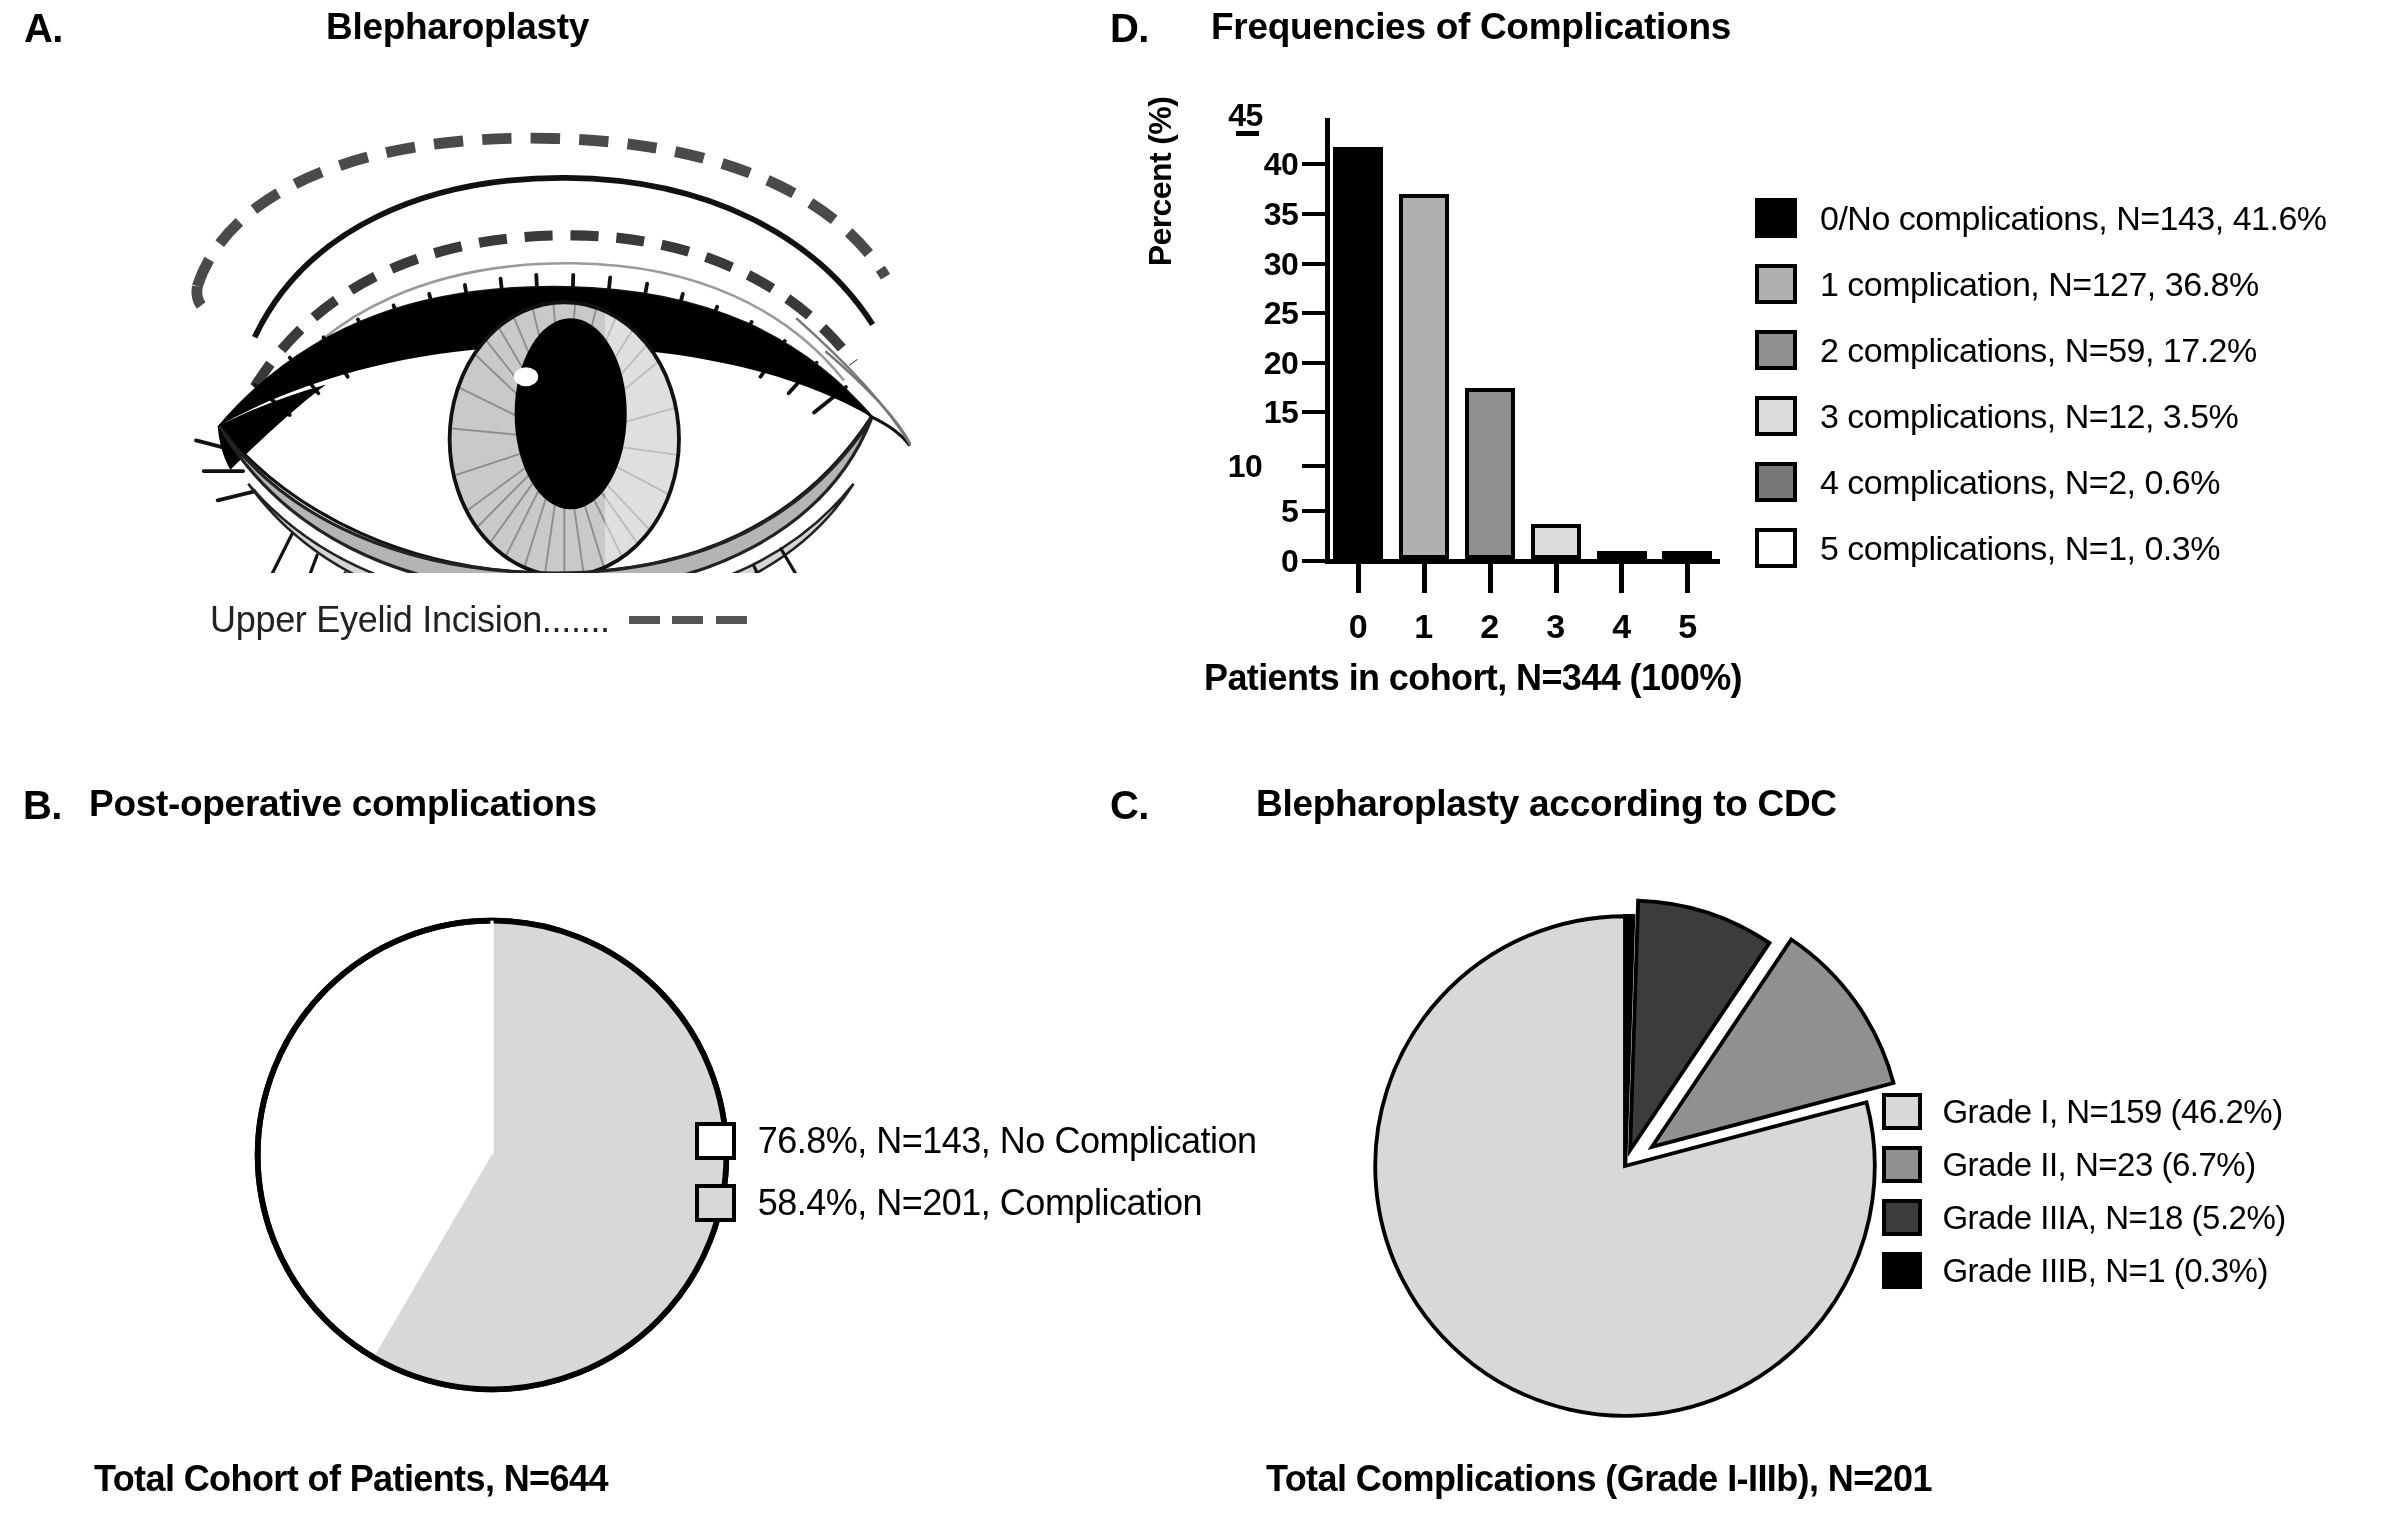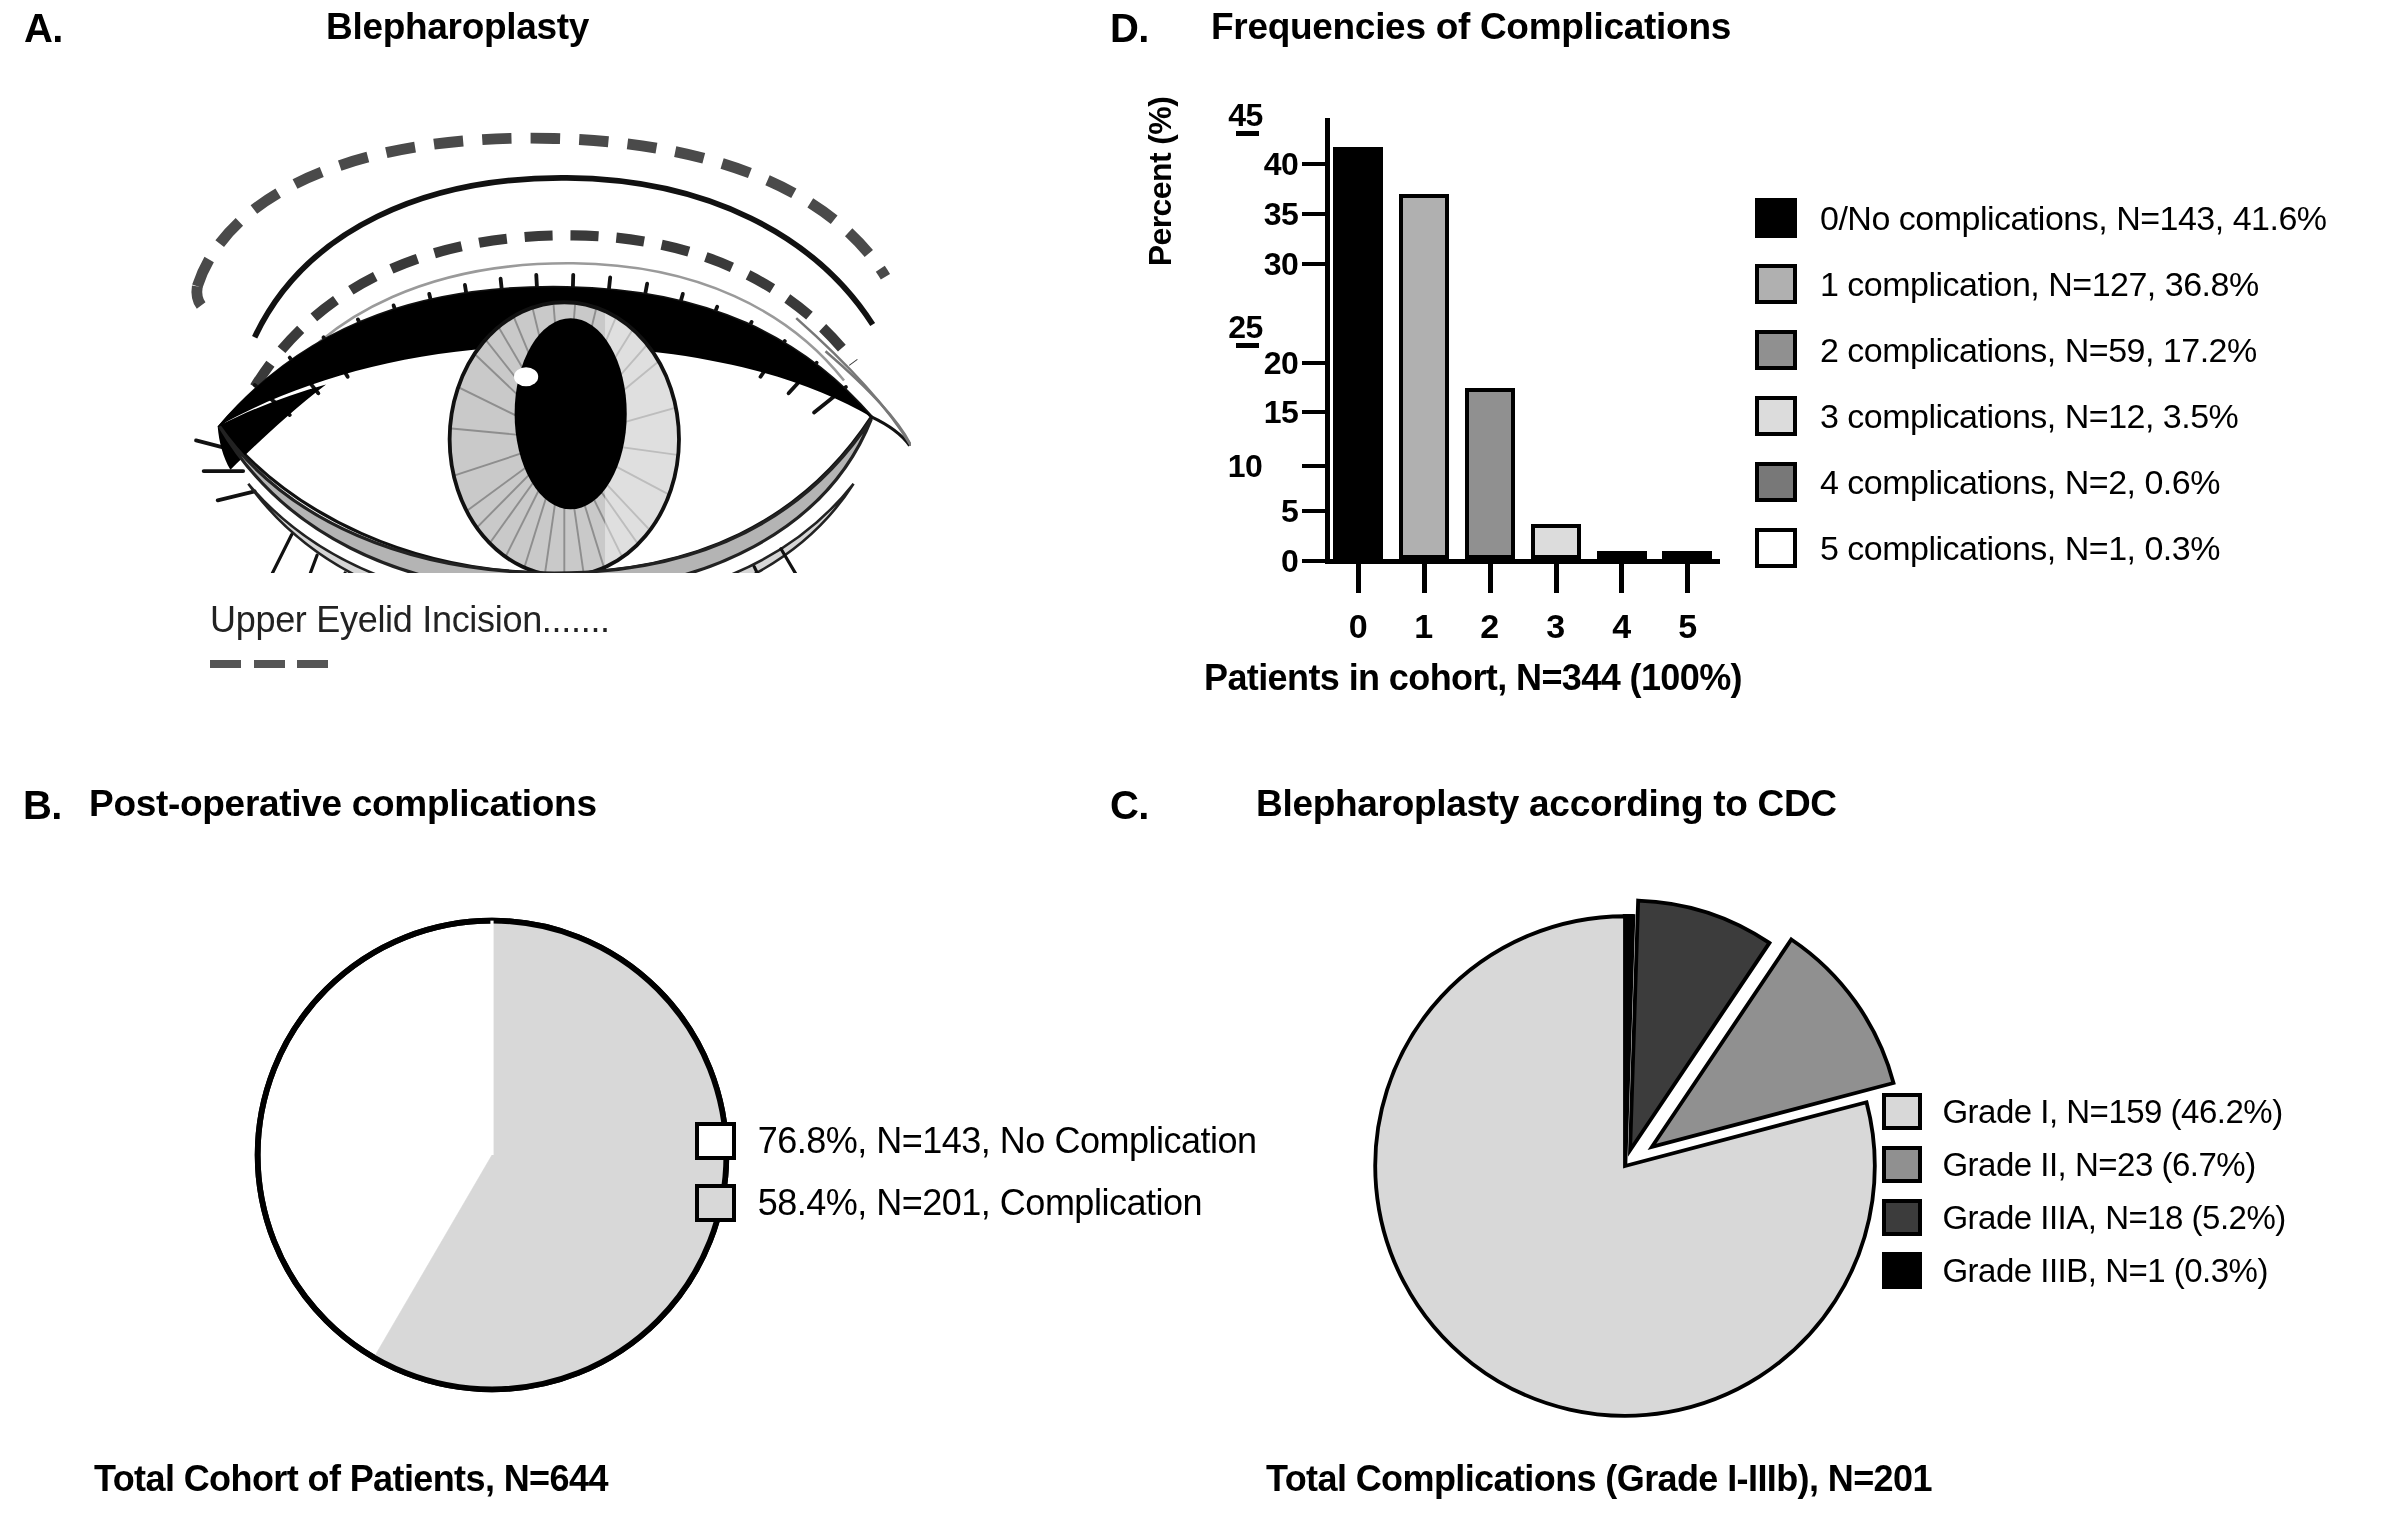--- a/index.html
+++ b/index.html
@@ -11,21 +11,21 @@
   .abs{position:absolute;}
 
   
   .panel-letter{font-size:40px;font-weight:bold;letter-spacing:-0.6px;}
   .panel-title{font-size:37px;font-weight:bold;letter-spacing:-0.3px;}
 
   
   #panel-a-letter{left:24px;top:6.4px;}
   #panel-a-title{left:326px;top:6.4px;}
   #eye-art{left:159px;top:127px;width:752px;height:446px;}
-  #incision-caption{left:210px;top:599px;display:flex;gap:19px;flex-direction:column;}
+  #incision-caption{left:210px;top:599px;display:flex;align-items:center;gap:19px;}
   #incision-caption .cap-text{font-size:36px;letter-spacing:-0.3px;color:#222;}
   #incision-dashes{display:flex;gap:12.7px;align-items:center;}
   #incision-dashes i{display:block;width:31px;height:7.6px;background:#555;}
 
   
   #panel-d-letter{left:1110px;top:6.4px;}
   #panel-d-title{left:1211px;top:6.4px;}
 
   #chart-d{left:1166px;top:118px;width:561px;height:504px;}
   #y-axis-title{
@@ -237,21 +237,21 @@
         <i class="ytick-mark"></i>
       </div>
       <div class="ytick-row" style="top: 278px;">
         <span class="ytick-label">15</span>
         <i class="ytick-mark"></i>
       </div>
       <div class="ytick-row" style="top: 229px;">
         <span class="ytick-label">20</span>
         <i class="ytick-mark"></i>
       </div>
-      <div class="ytick-row" style="top: 193px; flex-direction: column;">
+      <div class="ytick-row" style="top: 179px;">
         <span class="ytick-label">25</span>
         <i class="ytick-mark"></i>
       </div>
       <div class="ytick-row" style="top: 130px;">
         <span class="ytick-label">30</span>
         <i class="ytick-mark"></i>
       </div>
       <div class="ytick-row" style="top: 80px;">
         <span class="ytick-label">35</span>
         <i class="ytick-mark"></i>

